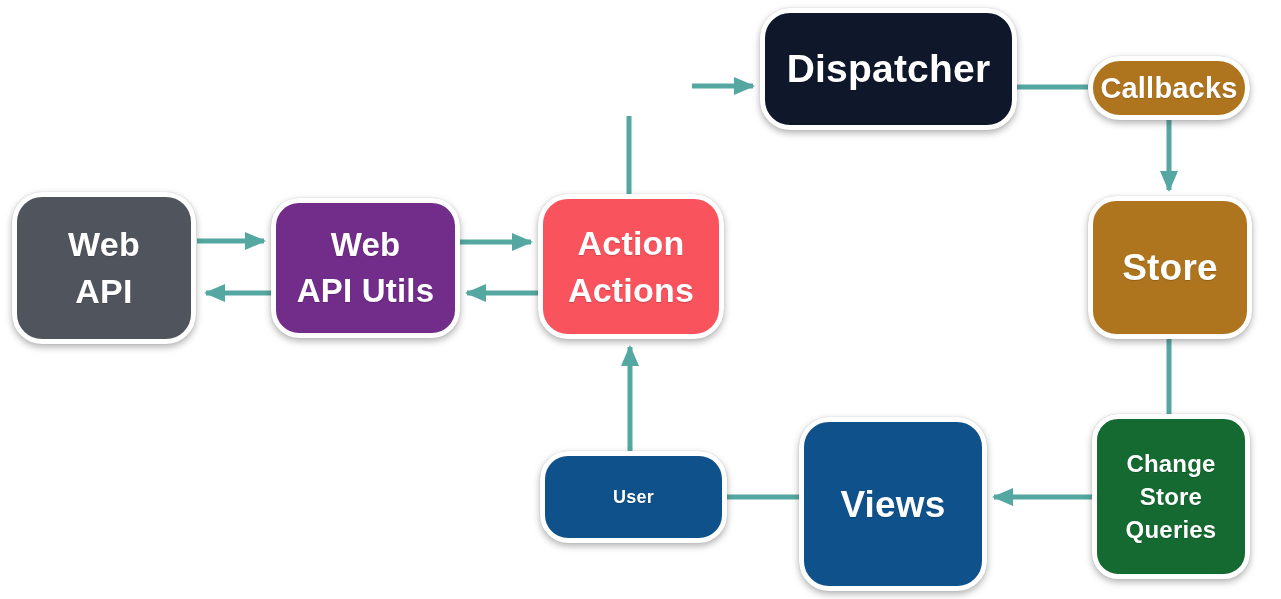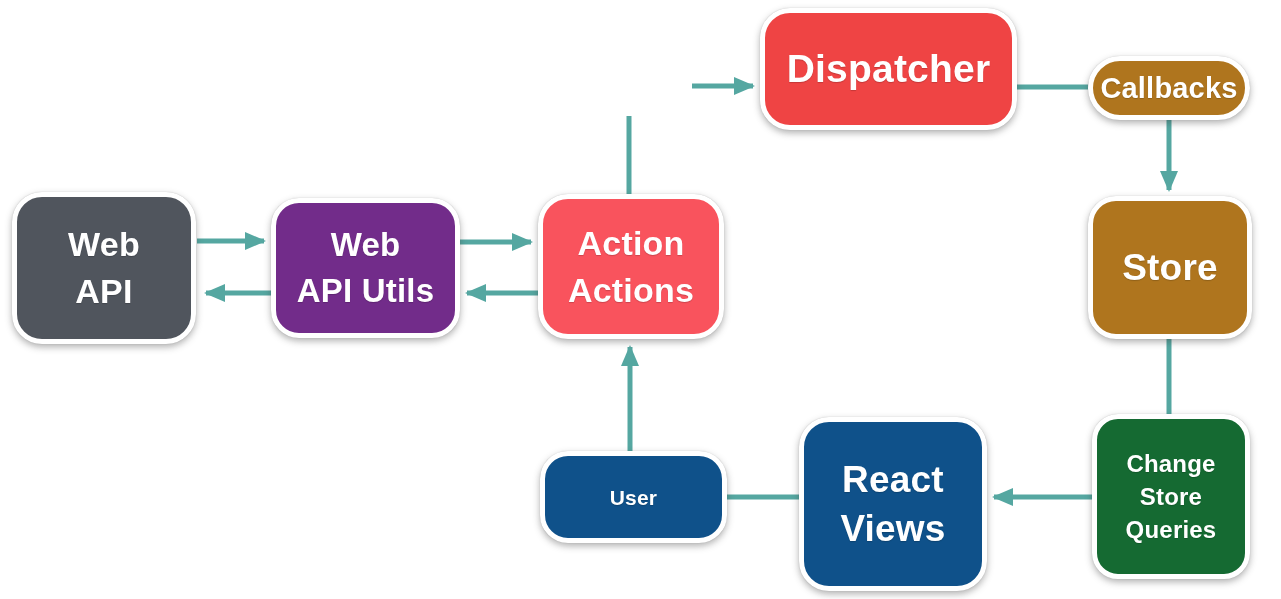--- a/index.html
+++ b/index.html
@@ -67,40 +67,39 @@
     <span class="ln">Web</span>
     <span class="ln">API Utils</span>
   </div>
 
   <div class="node" style="left: 538px; top: 194px; width: 186px; height: 145px; border-radius: 30px; font-size: 34px; line-height: 47px; background: rgb(249, 83, 93);">
     <span class="ln">Action</span>
     <span class="ln">Actions</span>
   </div>
 
 
-  <div class="node" style="left: 760px; top: 8px; width: 257px; height: 122px; border-radius: 30px; font-size: 39px; background: #ef4444;">
+  <div class="node" style="left: 760px; top: 8px; width: 257px; height: 122px; border-radius: 30px; font-size: 39px; background: #0f172a;">
     <span class="ln">Dispatcher</span>
   </div>
 
   <div class="node" style="left: 1088px; top: 56px; width: 162px; height: 64px; border-radius: 32px; font-size: 29px; background: rgb(175, 117, 30);">
     <span class="ln">Callbacks</span>
   </div>
 
   <div class="node" style="left: 1088px; top: 196px; width: 164px; height: 143px; border-radius: 28px; font-size: 37px; background: rgb(175, 117, 30);">
     <span class="ln">Store</span>
   </div>
 
   <div class="node" style="left: 1092px; top: 414px; width: 158px; height: 165px; border-radius: 26px; font-size: 24px; line-height: 33px; background: rgb(21, 106, 50);">
     <span class="ln">Change</span>
     <span class="ln">Store</span>
     <span class="ln">Queries</span>
   </div>
 
   <div class="node" style="left: 799px; top: 417px; width: 188px; height: 174px; border-radius: 30px; font-size: 37px; line-height: 49px; background: rgb(15, 81, 138);">
-    <span class="ln">React</span>
     <span class="ln">Views</span>
   </div>
 
-  <div class="node" style="left: 540px; top: 451px; width: 187px; height: 92px; border-radius: 28px; font-size: 21px; line-height: 31px; background: rgb(15, 81, 138);">
+  <div class="node" style="left: 540px; top: 451px; width: 187px; height: 92px; border-radius: 28px; font-size: 18px; line-height: 31px; background: rgb(15, 81, 138);">
     <span class="ln">User</span>
   </div>
 
 </div>
 
 </body></html>

